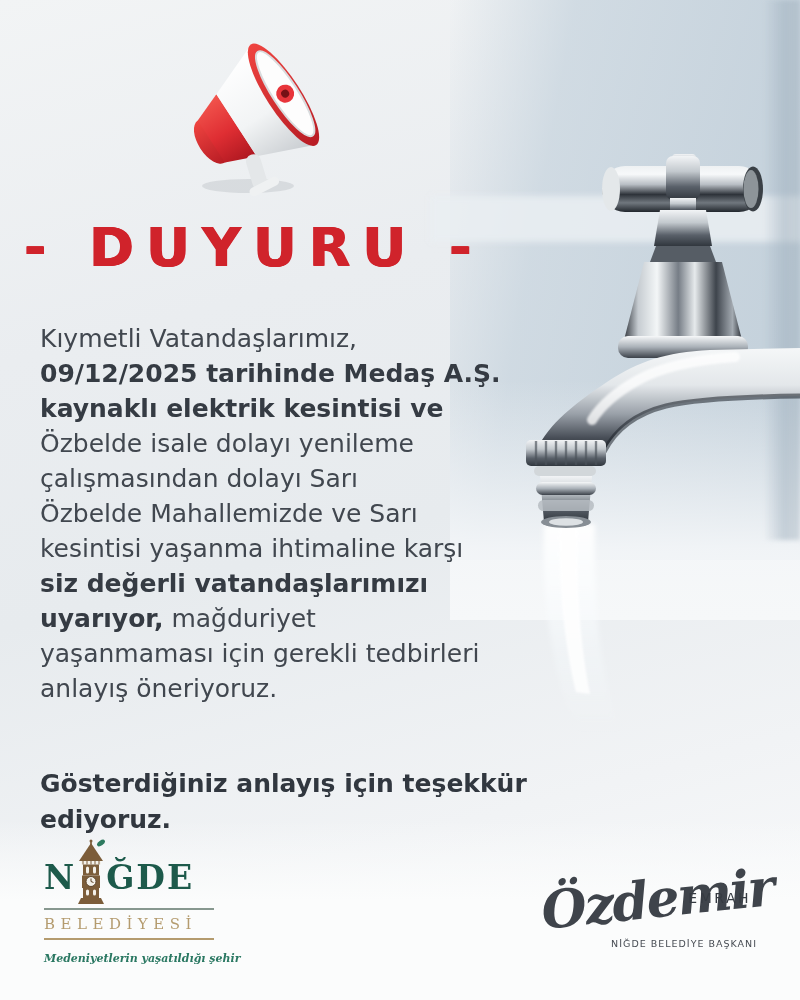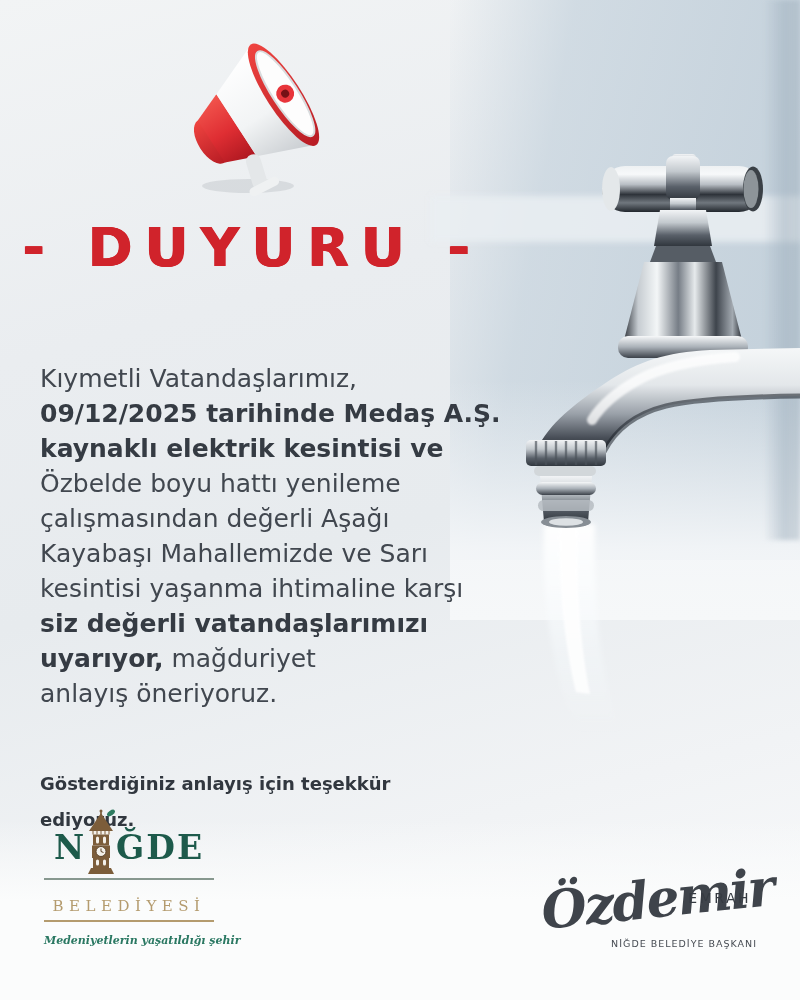--- a/index.html
+++ b/index.html
@@ -14,38 +14,38 @@
   .bg-band{position:absolute;left:430px;top:196px;width:370px;height:46px;
     background:rgba(234,239,242,.85);filter:blur(3px);}
   .bg-edge{position:absolute;left:764px;top:0;width:36px;height:540px;
     background:linear-gradient(90deg,rgba(158,175,189,0) 0%,rgba(158,175,189,.5) 55%,rgba(147,164,178,.35) 100%);filter:blur(2px);}
   .bg-bottom{position:absolute;left:0;top:820px;width:800px;height:180px;
     background:linear-gradient(180deg,rgba(250,251,252,0),#fbfcfc 45%);}
 
   .mega{position:absolute;left:172px;top:22px;width:180px;height:180px;}
   .faucet{position:absolute;left:480px;top:110px;width:320px;height:660px;}
 
-  .title{position:absolute;left:12px;top:216px;width:470px;text-align:right;
+  .title{position:absolute;left:24px;top:216px;width:470px;text-align:left;
     font-size:54px;font-weight:700;letter-spacing:12px;color:#d0232b;white-space:nowrap;
     text-shadow:.6px 0 0 #d0232b,-.6px 0 0 #d0232b;}
 
-  .body-text{position:absolute;left:40px;top:321px;font-size:25px;line-height:35px;color:#41474f;margin-top:40px;}
+  .body-text{position:absolute;left:40px;top:321px;font-size:25px;line-height:35px;color:#41474f;}
   .line{white-space:pre;}
   .seg.b,.b{font-weight:700;color:#353b43;}
 
-  .thanks{position:absolute;left:40px;top:766px;font-size:18px;line-height:36px;font-weight:700;color:#31373f;}
+  .thanks{position:absolute;left:40px;top:766px;font-size:25px;line-height:36px;font-weight:700;color:#31373f;}
 
   
-  .logo{position:absolute;left:44px;top:824px;width:170px;text-align:center;}
+  .logo{position:absolute;left:44px;top:854px;width:170px;}
   .logo-name{position:relative;font-family:"DejaVu Serif","Liberation Serif",serif;
     font-weight:700;font-size:33px;letter-spacing:2px;color:#1d5a4b;line-height:48px;height:50px;}
   .tower-slot{display:inline-block;width:30px;height:10px;position:relative;vertical-align:baseline;}
   .tower-slot svg{position:absolute;left:50%;transform:translateX(-50%);top:-40px;z-index:2;}
   .logo-line1{border-top:2px solid #87988f;margin-top:4px;}
-  .logo-sub{margin-top:17px;font-family:"DejaVu Serif","Liberation Serif",serif;
+  .logo-sub{margin-top:5px;font-family:"DejaVu Serif","Liberation Serif",serif;
     font-size:15px;letter-spacing:5.5px;color:#b49b6e;white-space:nowrap;}
   .logo-line2{border-top:2px solid #b49b6e;margin-top:5px;}
   .logo-tagline{margin-top:12px;font-family:"DejaVu Serif","Liberation Serif",serif;
     font-style:italic;font-weight:700;font-size:11px;color:#2a7862;white-space:nowrap;}
 
   
   .sig{position:absolute;left:545px;top:866px;width:212px;height:92px;}
   .sig-script{position:absolute;left:-4px;top:2px;font-family:"DejaVu Serif","Liberation Serif",serif;
     font-style:italic;font-weight:700;font-size:52px;letter-spacing:-2px;color:#3f444b;transform:rotate(-6deg);}
   .sig-name{position:absolute;right:6px;top:24px;font-weight:400;font-size:14px;letter-spacing:2.5px;color:#363b42;}
@@ -186,26 +186,27 @@
     <ellipse cx="86" cy="412" rx="25" ry="6" fill="#878e95"></ellipse>
     <ellipse cx="86" cy="412" rx="17" ry="3.8" fill="#dde1e4"></ellipse>
   </svg>
 
   <div class="title">- DUYURU -</div>
 
   <div class="body-text">
     <div class="line"><span class="seg">Kıymetli Vatandaşlarımız,</span></div>
     <div class="line"><span class="seg b">09/12/2025 tarihinde Medaş A.Ş.</span></div>
     <div class="line"><span class="seg b">kaynaklı elektrik kesintisi ve</span></div>
-    <div class="line"><span class="seg">Özbelde boyu hattı yenileme</span></div>
-    <div class="line"><span class="seg">çalışmasından değerli Aşağı</span></div>
-    <div class="line"><span class="seg">Kayabaşı Mahallemizde ve Sarı</span></div>
+    <div class="line"><span class="seg">Özbelde isale dolayı yenileme</span></div>
+    <div class="line"><span class="seg">çalışmasından dolayı Sarı</span></div>
+    <div class="line"><span class="seg">Özbelde Mahallemizde ve Sarı</span></div>
     <div class="line"><span class="seg">kesintisi yaşanma ihtimaline karşı</span></div>
     <div class="line"><span class="seg b">siz değerli vatandaşlarımızı</span></div>
     <div class="line"><span class="seg b">uyarıyor,</span><span class="seg"> mağduriyet</span></div>
+    <div class="line"><span class="seg">yaşanmaması için gerekli tedbirleri</span></div>
     <div class="line"><span class="seg">anlayış öneriyoruz.</span></div>
   </div>
 
   <div class="thanks">
     <div class="line">Gösterdiğiniz anlayış için teşekkür</div>
     <div class="line">ediyoruz.</div>
   </div>
 
   <div class="logo">
     <div class="logo-name">

